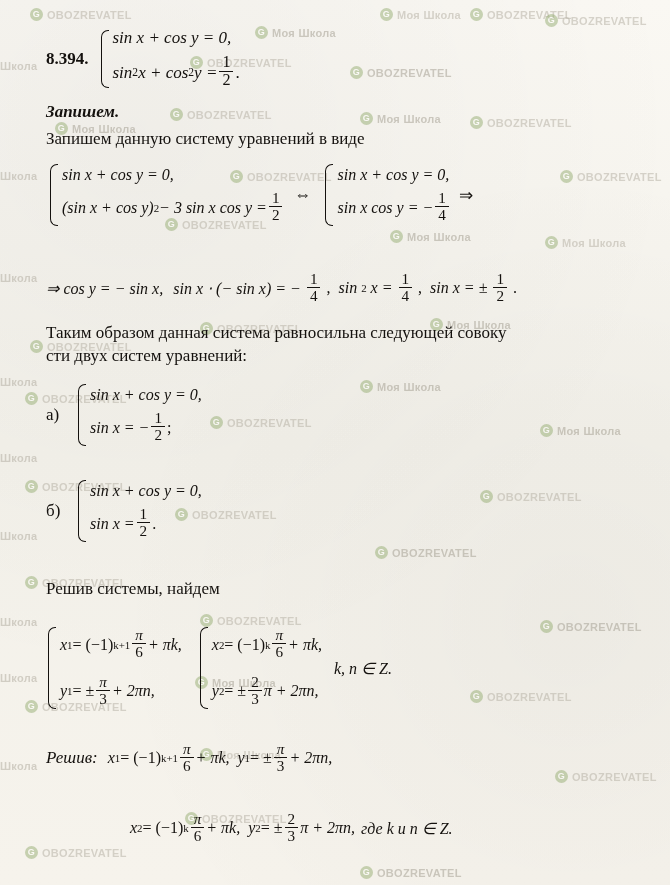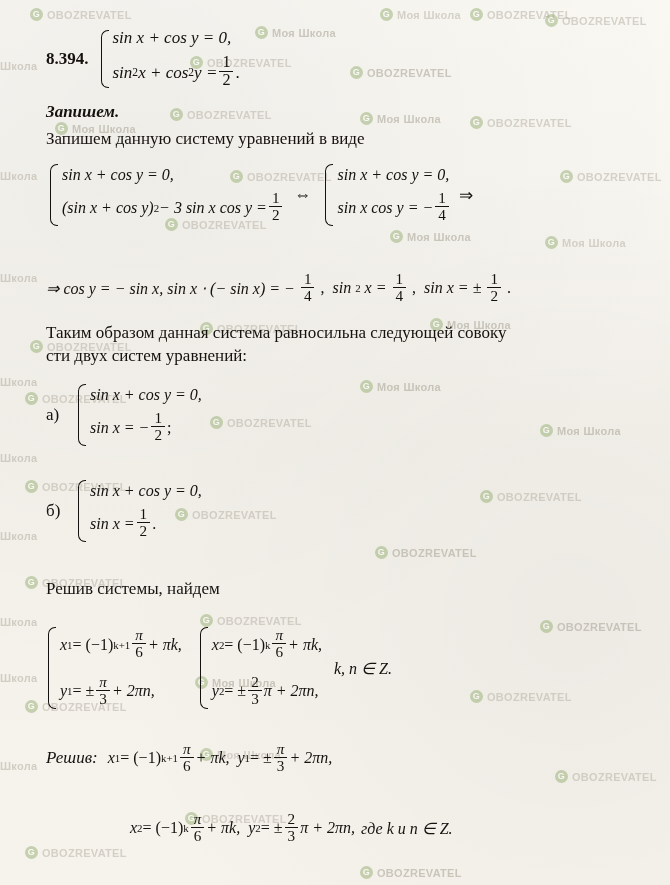--- a/index.html
+++ b/index.html
@@ -370,21 +370,21 @@
             </span>
           </div>
         </div>
       </div>
 
       <div style="margin-left:8px; font-size:17px;">⇒</div>
     </div>
 
     <div class="block" style="position:absolute; left:46px; top:272px; display:flex; align-items:center; font-size:16px; gap:4px;">
       <span class="it">⇒ cos y = − sin x,</span>
-      <span class="it" style="">sin x ⋅ (− sin x) = − </span>
+      <span class="it" style="margin-left:6px;">sin x ⋅ (− sin x) = − </span>
       <span class="frac">
         <span class="num">1</span>
         <span class="den">4</span>
       </span>
       <span>,</span>
       <span class="it" style="margin-left:4px;">sin</span>
         <sup class="exp">2</sup>
         <span class="it"> x = </span>
       <span class="frac">
         <span class="num">1</span>

